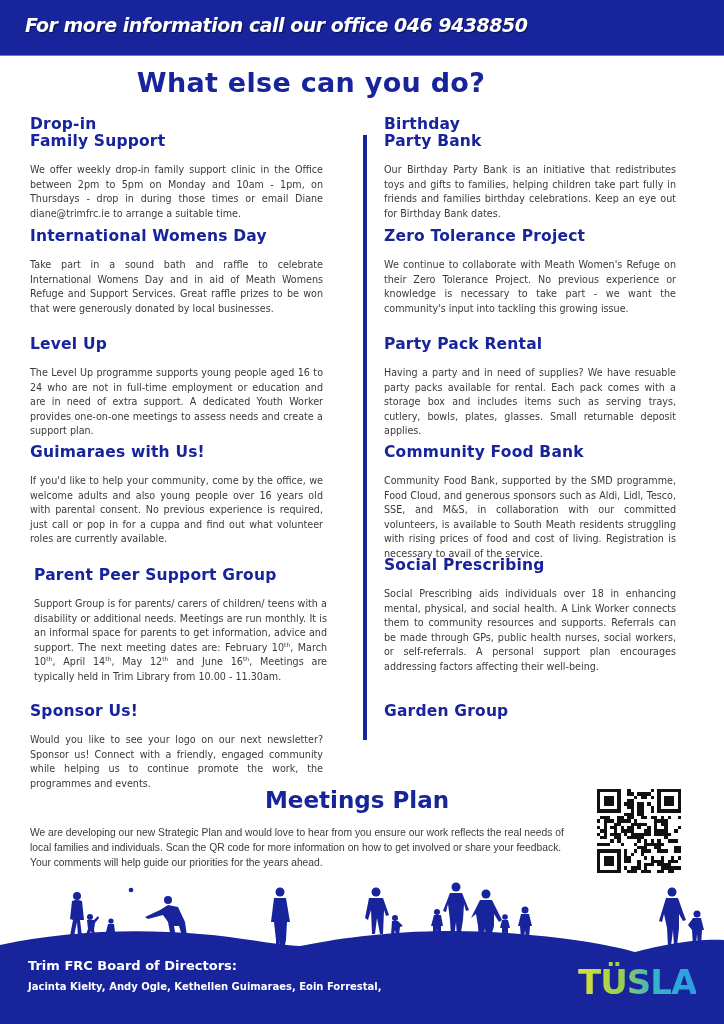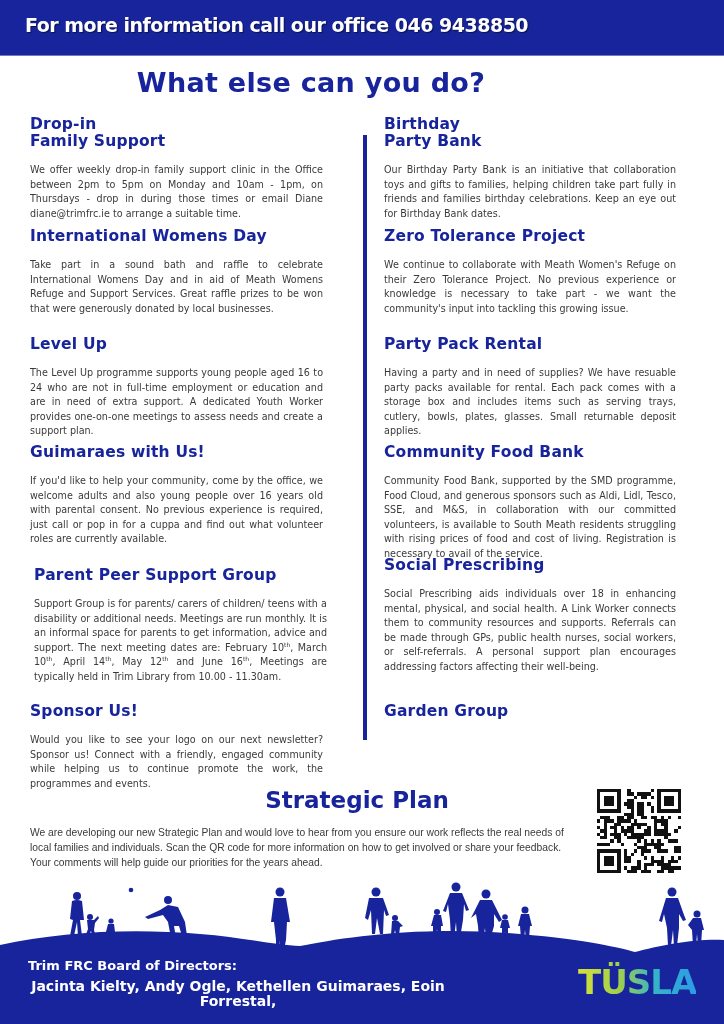--- a/index.html
+++ b/index.html
@@ -8,20 +8,21 @@
 
   .top-banner {
     position: absolute; left: 0; top: 0; width: 724px; height: 56px;
     background: #17249b; border-bottom: 1px solid #6f77c9;
   }
   .top-banner-text {
     position: absolute; left: 25px; top: 14px;
     font-family: "DejaVu Sans", sans-serif; font-weight: bold; font-size: 19px;
     color: #ffffff; letter-spacing: -0.5px; text-shadow: 1px 1px 1px rgba(0,0,0,0.5);
     white-space: nowrap;
+    font-style: italic;
   }
   .main-title {
     position: absolute; left: 0; top: 67px; width: 622px; text-align: center;
     font-family: "DejaVu Sans", sans-serif; font-weight: bold; font-size: 27px;
     color: #17249b; letter-spacing: 0.3px;
   }
   .col { position: absolute; top: 116px; }
   .col-left { left: 30px; width: 293px; }
   .col-right { left: 384px; width: 292px; }
   .divider {
@@ -52,21 +53,21 @@
     position: absolute; left: 597px; top: 789px; width: 84px; height: 84px;
   }
 
   .footer-svg { position: absolute; left: 0; top: 870px; width: 724px; height: 154px; }
   .board-title {
     position: absolute; left: 28px; top: 958px;
     font-family: "DejaVu Sans", sans-serif; font-weight: bold; font-size: 13px; color: #ffffff;
   }
   .board-names {
     position: absolute; left: 28px; top: 979px; width: 420px;
-    font-family: "DejaVu Sans", sans-serif; font-weight: bold; font-size: 14px; line-height: 15px; color: #ffffff; text-align: center;
+    font-family: "DejaVu Sans", sans-serif; font-weight: bold; font-size: 10px; line-height: 15px; color: #ffffff;
   }
   .tusla {
     position: absolute; left: 578px; top: 962px; font-family: "DejaVu Sans", sans-serif;
     font-weight: bold; font-size: 34px; letter-spacing: -1px; line-height: 40px;
     background: linear-gradient(90deg, #d7e03a 0%, #9fcf4a 35%, #35b4c8 65%, #2d9be6 100%);
     -webkit-background-clip: text; background-clip: text; color: transparent;
   }
 </style>
 </head>
 <body>
@@ -104,21 +105,21 @@
     <p class="sec-body">Would you like to see your logo on our next newsletter? Sponsor us! Connect with a friendly, engaged community while helping us to continue promote the work, the programmes and events.</p>
   </div>
 </div>
 
 <div class="divider"></div>
 
 <div class="col col-right">
   <div class="section" style="top:0px;">
     <div class="sec-title">Birthday</div>
     <div class="sec-title">Party Bank</div>
-    <p class="sec-body">Our Birthday Party Bank is an initiative that collaboration toys and gifts to families, helping children take part fully in friends and families birthday celebrations. Keep an eye out for Birthday Bank dates.</p>
+    <p class="sec-body">Our Birthday Party Bank is an initiative that redistributes toys and gifts to families, helping children take part fully in friends and families birthday celebrations. Keep an eye out for Birthday Bank dates.</p>
   </div>
   <div class="section" style="top:112px;">
     <div class="sec-title">Zero Tolerance Project</div>
     <p class="sec-body">We continue to collaborate with Meath Women's Refuge on their Zero Tolerance Project. No previous experience or knowledge is necessary to take part - we want the community's input into tackling this growing issue.</p>
   </div>
   <div class="section" style="top:220px;">
     <div class="sec-title">Party Pack Rental</div>
     <p class="sec-body">Having a party and in need of supplies? We have resuable party packs available for rental. Each pack comes with a storage box and includes items such as serving trays, cutlery, bowls, plates, glasses. Small returnable deposit applies.</p>
   </div>
   <div class="section" style="top:328px;">
@@ -127,21 +128,21 @@
   </div>
   <div class="section" style="top:441px;">
     <div class="sec-title">Social Prescribing</div>
     <p class="sec-body">Social Prescribing aids individuals over 18 in enhancing mental, physical, and social health. A Link Worker connects them to community resources and supports. Referrals can be made through GPs, public health nurses, social workers, or self-referrals. A personal support plan encourages addressing factors affecting their well-being.</p>
   </div>
   <div class="section" style="top:587px;">
     <div class="sec-title">Garden Group</div>
   </div>
 </div>
 
-<h2 class="strategic-title">Strategic Plan</h2>
+<h2 class="strategic-title">Meetings Plan</h2>
 <p class="strategic-body">We are developing our new Strategic Plan and would love to hear from you ensure our work reflects the real needs of local families and individuals. Scan the QR code for more information on how to get involved or share your feedback. Your comments will help guide our priorities for the years ahead.</p>
 <svg class="qr" viewBox="0 0 25 25" shape-rendering="crispEdges">
   <rect x="0" y="0" width="25" height="25" fill="#ffffff"></rect>
   <g fill="#111111" id="qr-modules">
       <rect x="9" y="0" width="1" height="1"></rect>
       <rect x="16" y="0" width="1" height="1"></rect>
       <rect x="9" y="1" width="1" height="1"></rect>
       <rect x="10" y="1" width="1" height="1"></rect>
       <rect x="12" y="1" width="1" height="1"></rect>
       <rect x="13" y="1" width="1" height="1"></rect>

